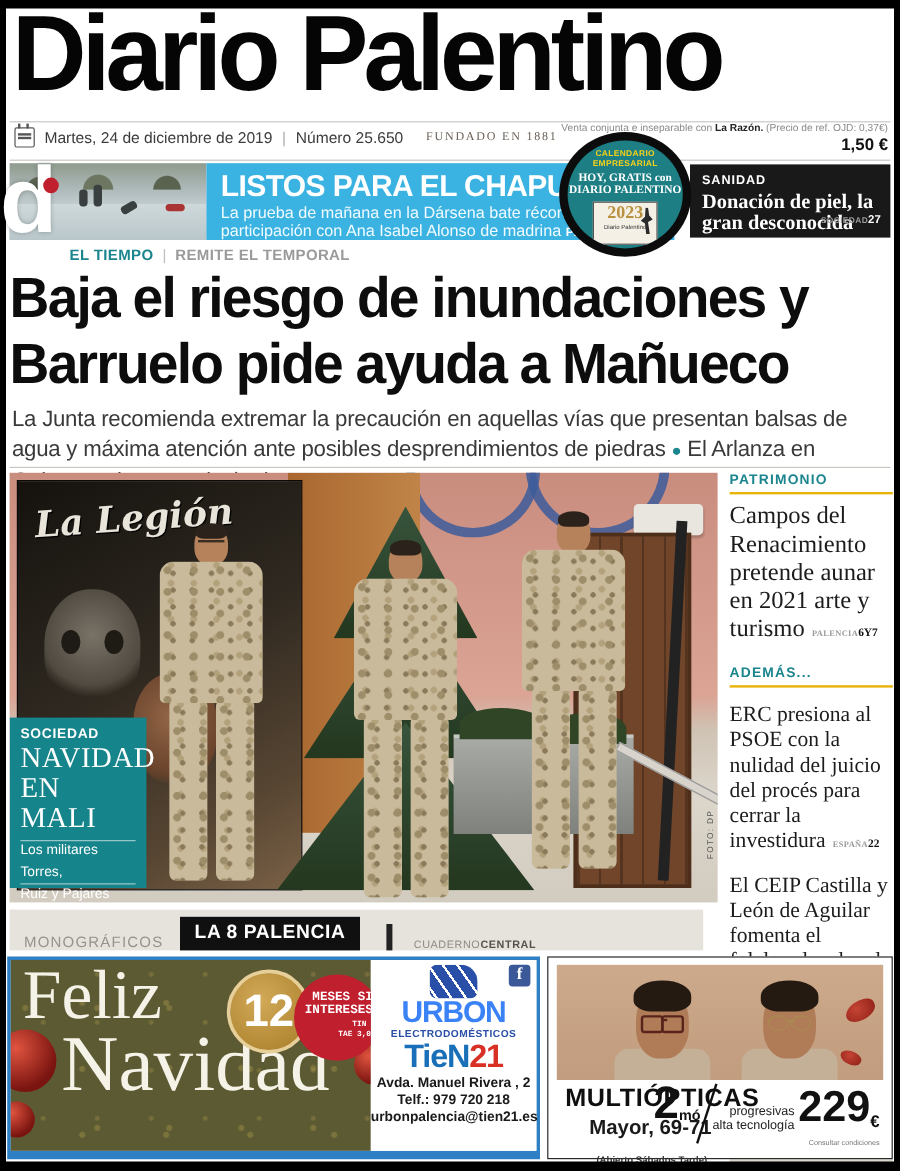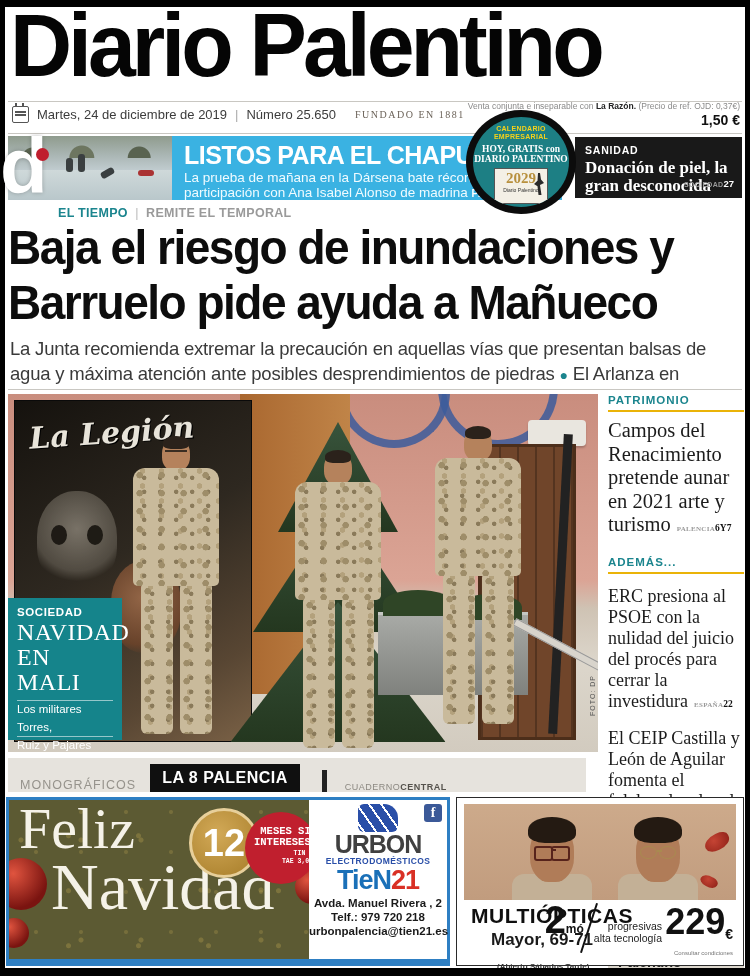--- a/index.html
+++ b/index.html
@@ -157,21 +157,21 @@
      display:flex;align-items:center;justify-content:center;color:#fff;font-size:38px;font-weight:bold;z-index:2;}
   .circleRed{position:absolute;left:236px;top:12px;width:72px;height:72px;border-radius:50%;background:#c01f2e;
      color:#fff;text-align:right;z-index:3;padding-top:14px;box-sizing:border-box;font-family:Liberation Mono, monospace;}
   .circleRed .l1{font-size:10.5px;font-weight:bold;line-height:11px;}
   .circleRed .l2{font-size:6.5px;font-weight:bold;line-height:8px;margin-top:2px;}
   .urbon-right{position:absolute;left:300px;top:0;right:0;bottom:0;background:#fff;text-align:center;}
   .fb{position:absolute;right:5px;top:4px;width:18px;height:18px;background:#3b5998;border-radius:3px;
      color:#fff;font-weight:bold;font-size:14px;font-family:"Liberation Serif",serif;line-height:18px;}
   .urbon-mark{margin:4px auto 0;width:40px;height:28px;background:#2a4fa8;border-radius:6px 14px 6px 6px;
      background-image:repeating-linear-gradient(55deg,transparent 0 4px,#fff 4px 6px,transparent 6px 10px);}
-  .urbon-name{font-size:25px;font-weight:bold;color:#404040;letter-spacing:-1px;line-height:24px;}
+  .urbon-name{font-size:25px;font-weight:bold;color:#3b82f6;letter-spacing:-1px;line-height:24px;}
   .urbon-sub{font-size:8.5px;font-weight:bold;color:#2a4fa8;letter-spacing:.4px;}
   .tien{font-size:27px;font-weight:bold;line-height:28px;letter-spacing:-1px;}
   .tien .a{color:#1a70b8;} .tien .b{color:#d93025;}
   .urbon-addr{font-size:11.5px;font-weight:bold;color:#1a1a1a;line-height:14px;margin-top:2px;}
 
   
   .ad-mo{left:456px;top:797px;width:288px;height:169px;border:1px solid #2a2a2a;box-sizing:border-box;background:#fff;}
   .mo-photo{position:absolute;left:7px;top:6px;right:7px;height:96px;overflow:hidden;
      background:linear-gradient(180deg,#cdaa8b,#c19c7e);}
   .mo-man{position:absolute;bottom:0;width:92px;height:84px;}
@@ -241,21 +241,21 @@
     <div class="badge-inner">
       <div class="badge-k">
         <div>CALENDARIO</div>
           <div>EMPRESARIAL</div>
       </div>
       <div class="badge-t">
         <div>HOY, GRATIS con</div>
           <div>DIARIO PALENTINO</div>
       </div>
       <div class="badge-cal">
-        <div class="yr">2029</div>
+        <div class="yr">2023</div>
         <div class="cap">Diario Palentino</div>
         <div class="badge-dancer"></div>
       </div>
     </div>
   </div>
 
   <div class="abs sanidad">
     <div class="sanidad-k">SANIDAD</div>
     <div class="sanidad-t">Donación de piel, la gran desconocida</div>
     <div class="sanidad-ref">

